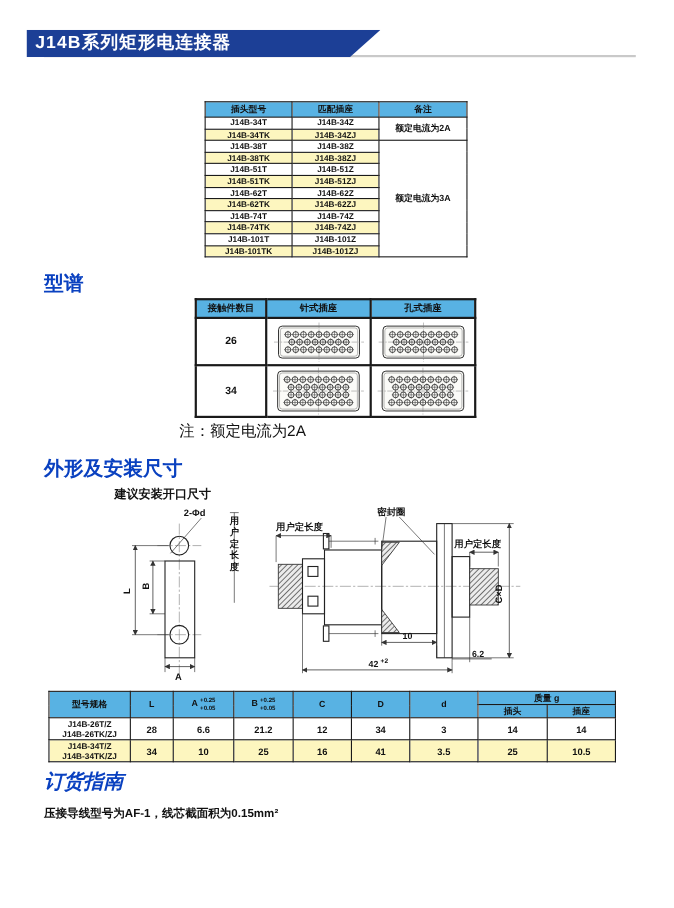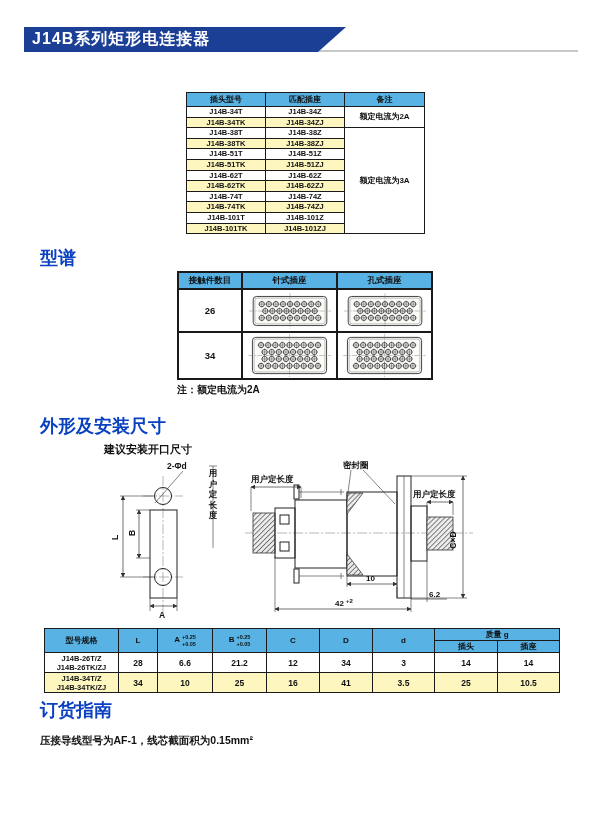--- a/index.html
+++ b/index.html
@@ -29,21 +29,21 @@
 
   .sec-heading{position:absolute;color:var(--heading-blue);font-size:18px;font-weight:bold;white-space:nowrap;}
 
   .t2{position:absolute;left:177px;top:271px;width:254px;font-weight:bold;}
   .t2 th{height:15px;font-size:8.5px;border-width:2px;}
   .t2 td{border-width:2px;background:#fff;}
   .t2 .count{font-size:9.5px;}
   .t2 .conn-cell{text-align:center;}
   .t2 svg{display:inline-block;vertical-align:middle;}
 
-  .note{position:absolute;left:177px;top:383px;font-size:10px;font-weight:bold;}
+  .note{position:absolute;left:163px;top:383px;font-size:14px;font-weight:normal;}
 
   .drawing-title{position:absolute;left:104px;top:442px;font-size:11px;font-weight:bold;}
 
   .drawing{position:absolute;left:95px;top:456px;}
   svg text{font-family:"Liberation Sans","DejaVu Sans",sans-serif;}
   .ln{fill:none;stroke:#222;stroke-width:1;}
   .thin{fill:none;stroke:#333;stroke-width:0.6;}
   .cl{stroke:#888;stroke-width:0.6;stroke-dasharray:10 2 2 2;fill:none;}
   .dim{stroke:#333;stroke-width:0.7;fill:none;}
   .lbl{font-size:8.5px;font-weight:bold;fill:#111;}
@@ -725,18 +725,18 @@
           <td>25</td>
           <td>16</td>
           <td>41</td>
           <td>3.5</td>
           <td>25</td>
           <td>10.5</td>
         </tr>
       </tbody>
   </table>
 
-  <div class="sec-heading" style="left:40px;top:698px;">订货指南</div>
+  <div class="sec-heading" style="left:40px;top:698px;font-style:italic;">订货指南</div>
   <div class="order-lines">
     <div>压接导线型号为AF-1，线芯截面积为0.15mm²</div>
   </div>
 
 </div>
 
 </body></html>

